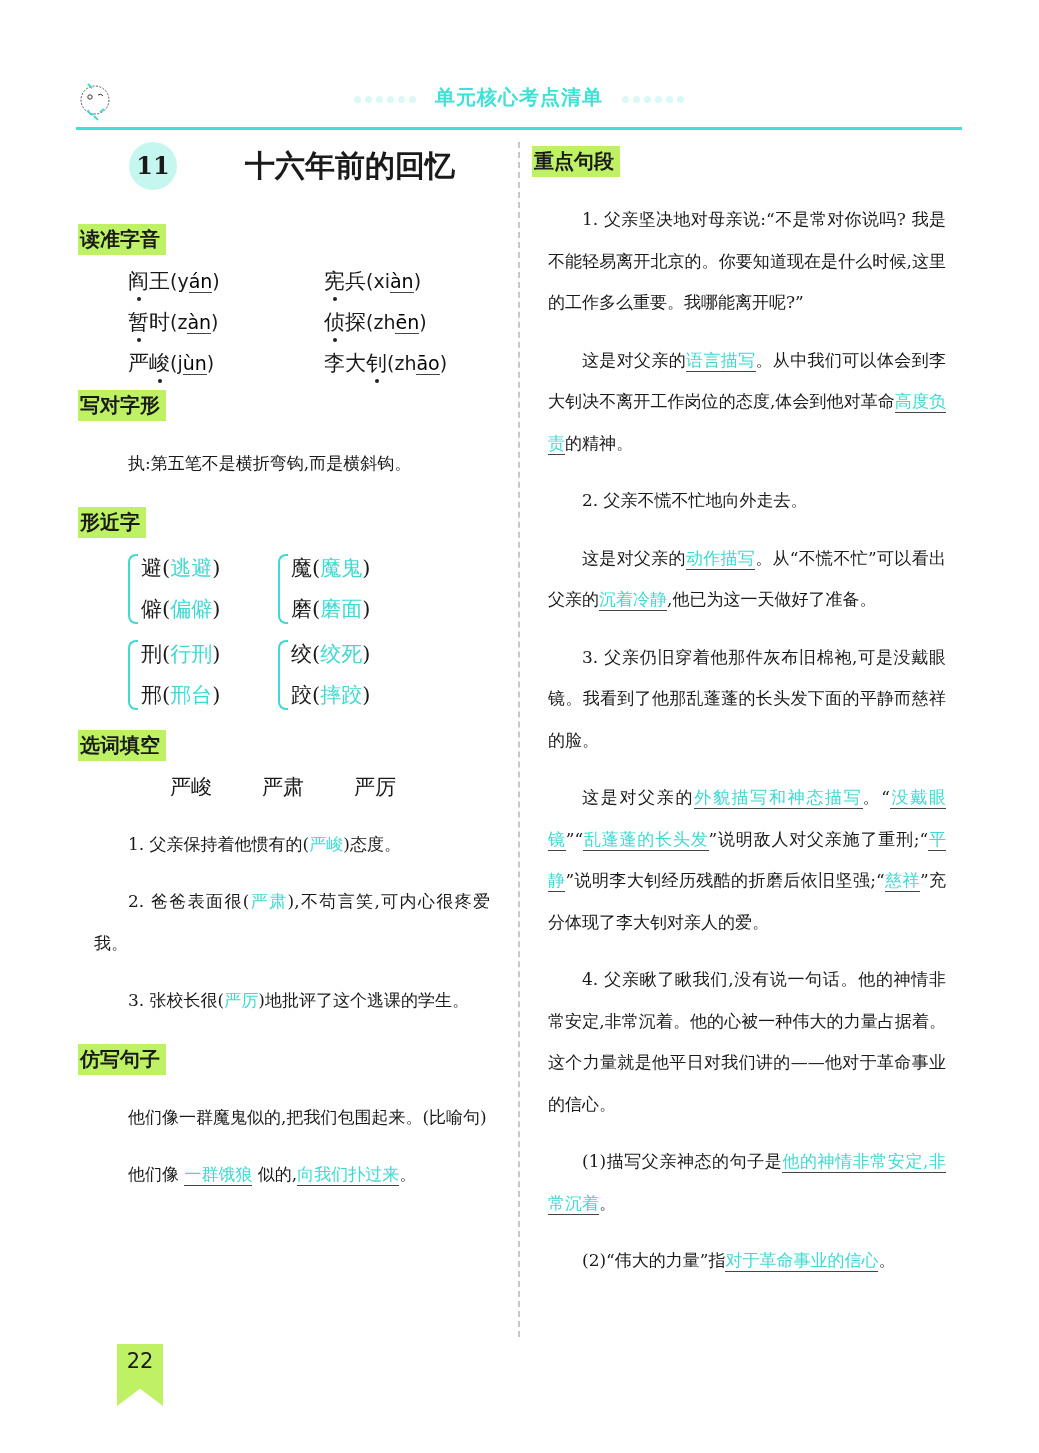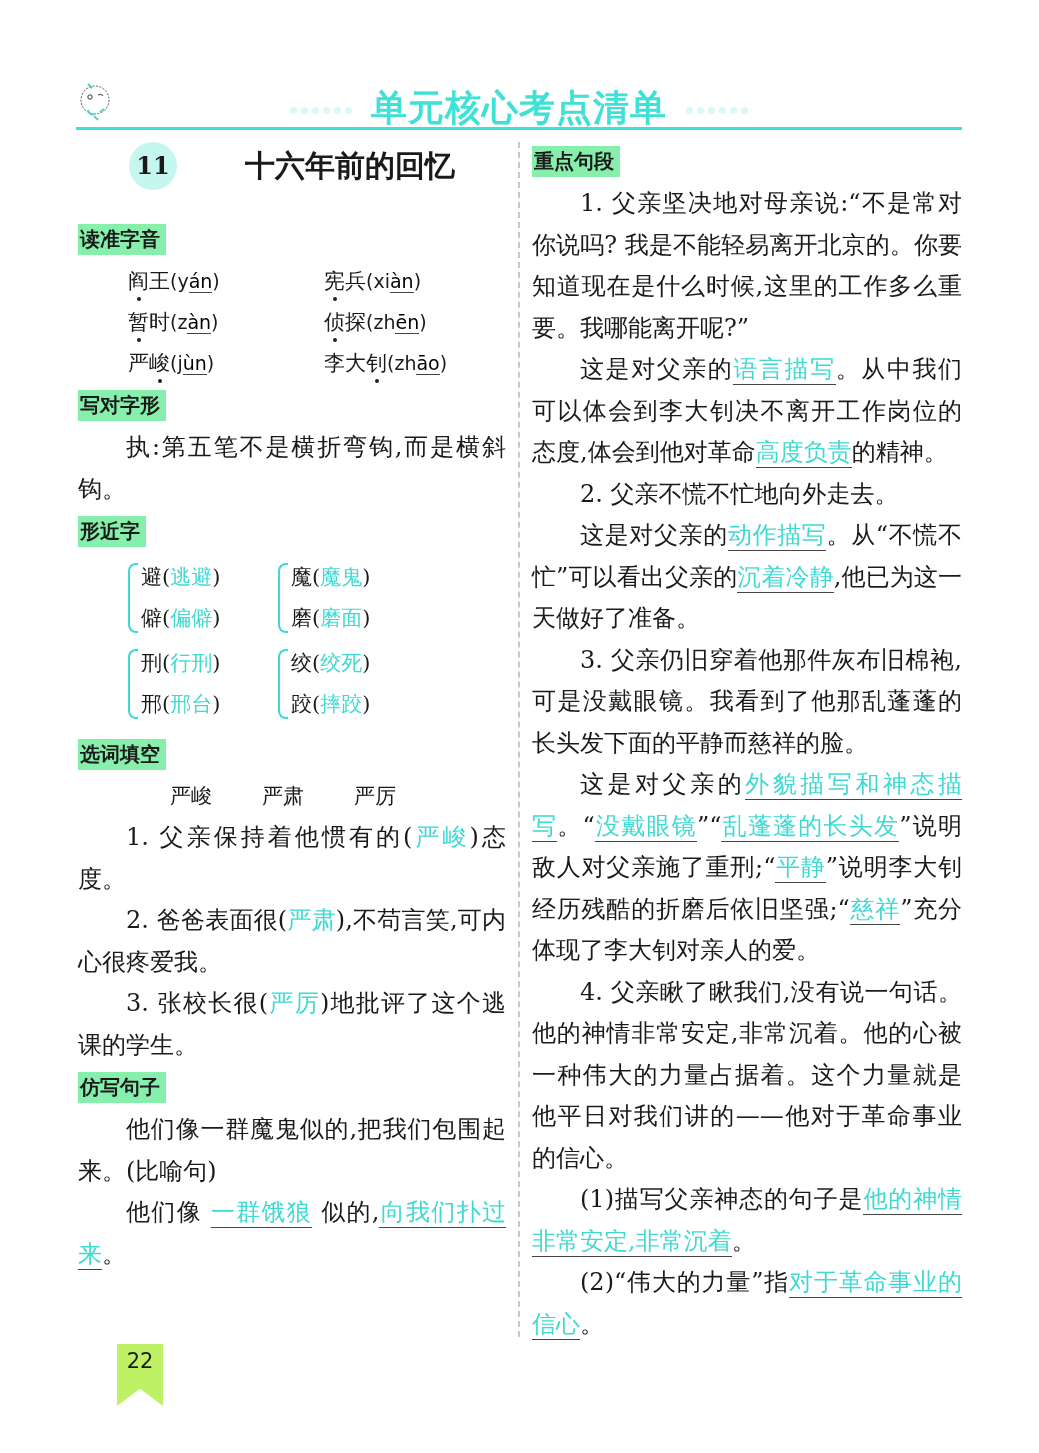--- a/index.html
+++ b/index.html
@@ -6,21 +6,21 @@
   body {
     width: 1039px; height: 1453px; position: relative; overflow: hidden;
     font-family: "DejaVu Serif", "Liberation Serif", serif;
     color: #1a1a1a;
   }
   .header { position: absolute; left: 76px; top: 78px; width: 886px; height: 52px; }
   .logo { position: absolute; left: 0; top: 2px; width: 38px; height: 42px; }
   .header-title-wrap { position: absolute; left: 0; right: 0; top: 6px; text-align: center; }
   .header-title {
     display: inline-block; font-family: "DejaVu Sans", sans-serif; font-weight: bold;
-    font-size: 36px; color: #3fe0d6; letter-spacing: 1px; vertical-align: middle;
+    font-size: 20px; color: #3fe0d6; letter-spacing: 1px; vertical-align: middle;
   }
   .dots { display: inline-block; vertical-align: middle; margin: 0 12px; }
   .dots span { display: inline-block; width: 7px; height: 7px; border-radius: 50%; background: #d9f8f6; margin: 0 2px; }
   .header-rule { position: absolute; left: 0; right: 0; bottom: 0; height: 3px; background: #3fe0d6; }
 
   .col { position: absolute; top: 142px; }
   .col-left { left: 78px; width: 428px; }
   .col-right { left: 532px; width: 430px; }
   .divider {
     position: absolute; left: 518px; top: 142px; width: 0; height: 1195px;
@@ -29,24 +29,24 @@
 
   .lesson-title { text-align: center; height: 60px; margin-bottom: 16px; }
   .lesson-num {
     display: inline-block; width: 48px; height: 48px; border-radius: 50%;
     background: #c6f7ef; font-weight: bold; font-size: 24px; line-height: 48px;
     text-align: center; vertical-align: middle; margin-right: 18px;
   }
   .lesson-name { display: inline-block; font-size: 30px; font-weight: bold; vertical-align: middle; font-family: "DejaVu Sans", sans-serif; margin-left: 45px; }
 
   .sec-head {
-    display: inline-block; background: #86efac; font-family: "DejaVu Sans", sans-serif;
+    display: inline-block; background: #bef264; font-family: "DejaVu Sans", sans-serif;
     font-weight: bold; font-size: 20px; padding: 2px 6px 2px 2px; margin: 6px 0 6px 0;
   }
-  p.para { margin: 0; font-size: 24px; line-height: 41.5px; text-indent: 2em; text-align: justify; }
+  p.para { margin: 16px; font-size: 17px; line-height: 41.5px; text-indent: 2em; text-align: justify; }
   .ans { color: #3fd9d2; }
   .ans-u { color: #3fd9d2; border-bottom: 1.5px solid #444; padding-bottom: 1px; }
 
   .pinyin-grid { display: grid; grid-template-columns: 196px 200px; padding-left: 50px; row-gap: 0; }
   .py-item { font-size: 21px; line-height: 41px; white-space: nowrap; }
   .dotmark { position: relative; }
   .dotmark::after { content: ""; position: absolute; left: 50%; bottom: -8px; width: 4px; height: 4px; border-radius: 50%; background: #222; transform: translateX(-50%); }
   .py-ans { font-family: "DejaVu Sans", sans-serif; color: #000000; border-bottom: 1.5px solid #444; font-size: 19px; }
   .py-pre { font-family: "DejaVu Sans", sans-serif; font-size: 19px; }
 

